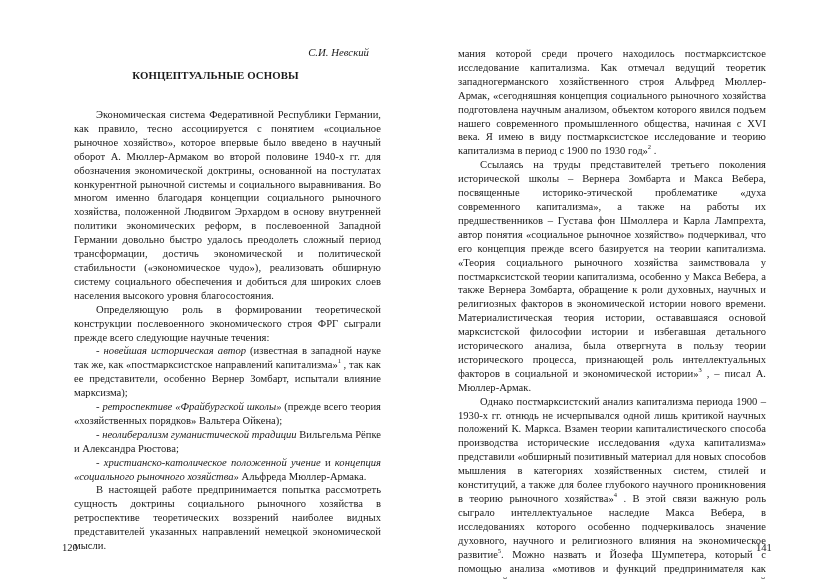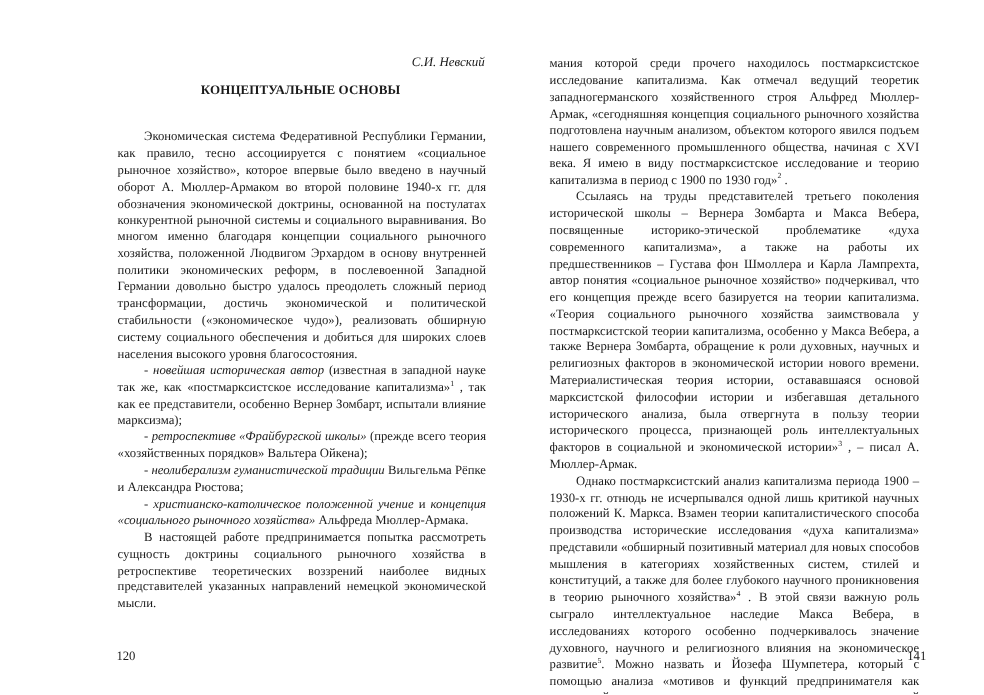--- a/index.html
+++ b/index.html
@@ -2,27 +2,27 @@
 <html><head>
 <meta charset="utf-8">
 <style>
   html, body { margin: 0; padding: 0; background: #ffffff; }
   body {
     width: 820px; height: 579px; position: relative; overflow: hidden;
     font-family: "Liberation Serif", "DejaVu Serif", serif;
     color: #1a1a1a;
   }
   .page { position: absolute; top: 0; height: 579px; }
-  .page-left { left: 0; width: 410px; margin-left: 35px; }
+  .page-left { left: 0; width: 410px; }
   .page-right { left: 410px; width: 410px; }
   .col {
     position: absolute; font-size: 10.6px; line-height: 13.9px;
     text-align: justify; hyphens: manual;
   }
-  .page-left .col { left: 63px; width: 307px; top: 108px; }
+  .page-left .col { left: 74px; width: 307px; top: 108px; }
   .page-right .col { left: 48px; width: 308px; top: 47px; }
   .author {
     position: absolute; top: 46px; left: 62px; width: 307px;
     text-align: right; font-style: italic; font-size: 10.8px;
   }
   .title {
     position: absolute; top: 68px; left: 62px; width: 307px;
     text-align: center; font-weight: bold; font-size: 10.8px; line-height: 14px;
     letter-spacing: 0.1px;
   }
@@ -39,21 +39,22 @@
 </head>
 <body>
 
 <div class="page page-left">
   <div class="author">С.И. Невский</div>
   <div class="title">
     <div>КОНЦЕПТУАЛЬНЫЕ ОСНОВЫ</div>
   </div>
   <div class="col">
     <p>Экономическая система Федеративной Республики Германии, как правило, тесно ассоциируется с понятием «социальное рыночное хозяйство», которое впервые было введено в научный оборот А. Мюллер-Армаком во второй половине 1940-х гг. для обозначения экономической доктрины, основанной на постулатах конкурентной рыночной системы и социального выравнивания. Во многом именно благодаря концепции социального рыночного хозяйства, положенной Людвигом Эрхардом в основу внутренней политики экономических реформ, в послевоенной Западной Германии довольно быстро удалось преодолеть сложный период трансформации, достичь экономической и политической стабильности («экономическое чудо»), реализовать обширную систему социального обеспечения и добиться для широких слоев населения высокого уровня благосостояния.</p>
-    <p><span>- </span><span class="it">новейшая историческая автор</span><span> (известная в западной науке так же, как «постмарксистское исследование капитализма»</span><sup>1</sup><span> , так как ее представители, особенно Вернер Зомбарт, испытали влияние марксизма);</span></p>
+    <p>Определяющую роль в формировании теоретической конструкции послевоенного экономического строя ФРГ сыграли прежде всего следующие научные течения:</p>
+    <p><span>- </span><span class="it">новейшая историческая автор</span><span> (известная в западной науке так же, как «постмарксистское направлений капитализма»</span><sup>1</sup><span> , так как ее представители, особенно Вернер Зомбарт, испытали влияние марксизма);</span></p>
     <p><span>- </span><span class="it">ретроспективе «Фрайбургской школы»</span><span> (прежде всего теория «хозяйственных порядков» Вальтера Ойкена);</span></p>
     <p><span>- </span><span class="it">неолиберализм гуманистической традиции</span><span> Вильгельма Рёпке и Александра Рюстова;</span></p>
     <p><span>- </span><span class="it">христианско-католическое положенной учение</span><span> и </span><span class="it">концепция «социального рыночного хозяйства»</span><span> Альфреда Мюллер-Армака.</span></p>
     <p>В настоящей работе предпринимается попытка рассмотреть сущность доктрины социального рыночного хозяйства в ретроспективе теоретических воззрений наиболее видных представителей указанных направлений немецкой экономической мысли.</p>
 
   </div>
   <div class="pnum">120</div>
 </div>
 
 <div class="page page-right">

